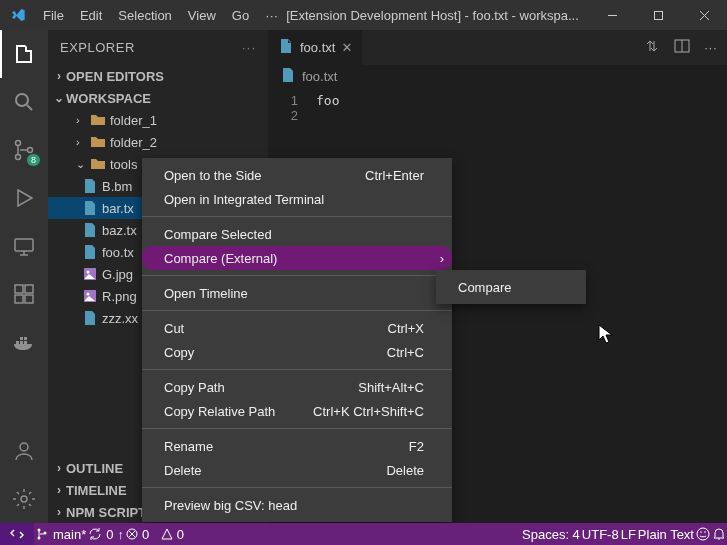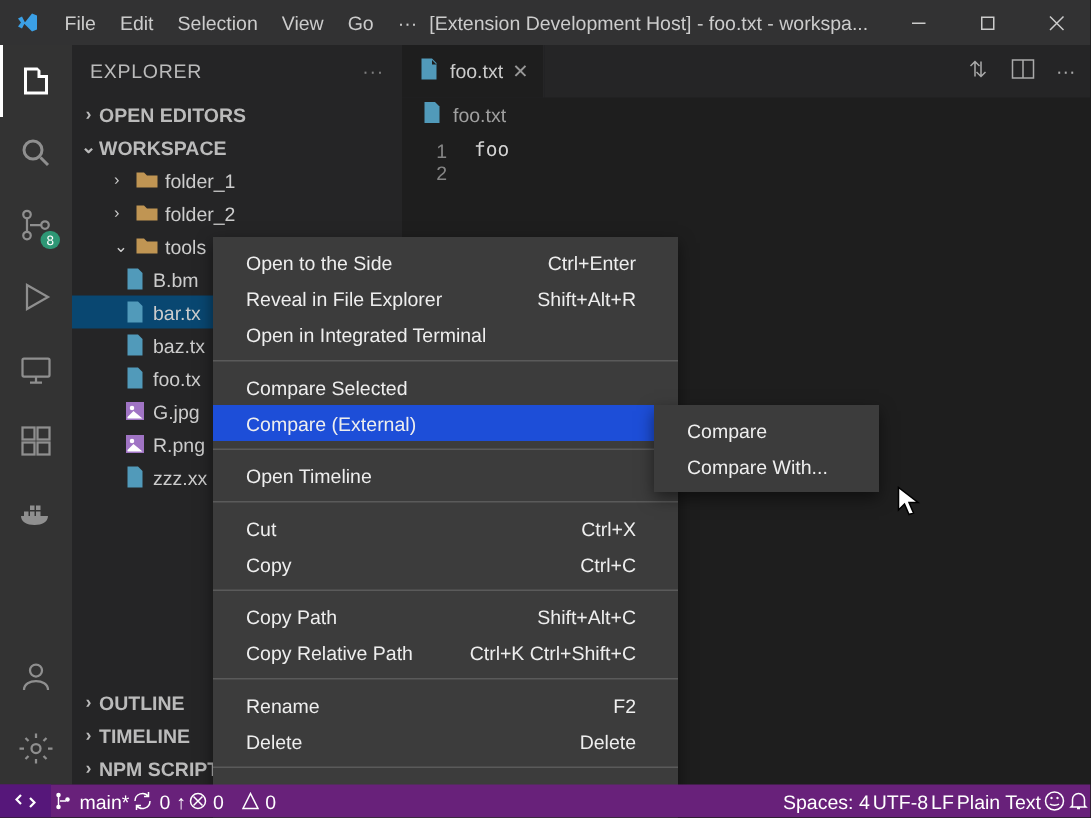--- a/index.html
+++ b/index.html
@@ -55,21 +55,21 @@
 
 .statusbar { position: absolute; left: 0; right: 0; bottom: 0; height: 22px; background: #68217a; color: #fff; display: flex; align-items: center; font-size: 12px; }
 .statusbar .sb-left { display: flex; align-items: center; height: 100%; }
 .statusbar .sb-item { padding: 0 1px; display: flex; align-items: center; gap: 4px; height: 100%; }
 .statusbar .remote { background: #56177a; width: 34px; justify-content: center; }
 .statusbar .sb-right { margin-left: auto; display: flex; }
 
 
 .ctx { position: absolute; background: #3c3c3c; box-shadow: 0 4px 10px rgba(0,0,0,0.5); padding: 5px 0; font-size: 13px; text-align: center; }
 .ctx .item { height: 24px; display: flex; align-items: center; justify-content: space-between; padding: 0 28px 0 22px; cursor: default; color: #eeeeee; white-space: nowrap; }
-.ctx .item.hl { background: #1d4ed8; }
+.ctx .item.hl { background: #701a75; border-radius: 10px; }
 .ctx .item .arrow { position: absolute; right: 8px; }
 .ctx .sep { height: 1px; background: #5a5a5a; margin: 5px 0; }
 .ctx1 { left: 142px; top: 158px; width: 310px; }
 .ctx2 { left: 436px; top: 270px; width: 150px; }
 
 .cursor { position: absolute; left: 598px; top: 324px; pointer-events: none; }
 
 
 .fi-folder { fill: #c09553; }
 .fi-file { fill: #519aba; }
@@ -327,24 +327,20 @@
       </div>
     </div>
 </div>
 
 <div class="ctx ctx1" id="ctx1">
     <div class="item">
       <span>Open to the Side</span>
       <span>Ctrl+Enter</span>
     </div>
     <div class="item">
-      <span>Reveal in File Explorer</span>
-      <span>Shift+Alt+R</span>
-    </div>
-    <div class="item">
       <span>Open in Integrated Terminal</span>
       <span></span>
     </div>
     <div class="sep"></div>
     <div class="item">
       <span>Compare Selected</span>
       <span></span>
     </div>
     <div class="item hl">
       <span>Compare (External)</span>
@@ -386,23 +382,20 @@
     <div class="sep"></div>
     <div class="item">
       <span>Preview big CSV: head</span>
       <span></span>
     </div>
   </div>
 
 <div class="ctx ctx2" id="ctx2">
     <div class="item">
       <span>Compare</span>
-    </div>
-    <div class="item">
-      <span>Compare With...</span>
     </div>
   </div>
 
 <div class="cursor">
   <svg width="18" height="22" viewBox="0 0 18 22">
       <path fill="#fff" stroke="#000" stroke-width="1" d="M1 1l0 15 4-4 3 7 3-1-3-7 6 0z"></path>
     </svg>
 </div>
 
 <div class="statusbar">

